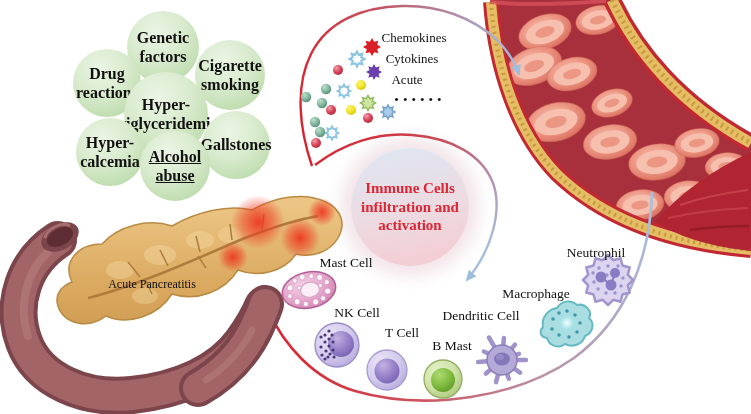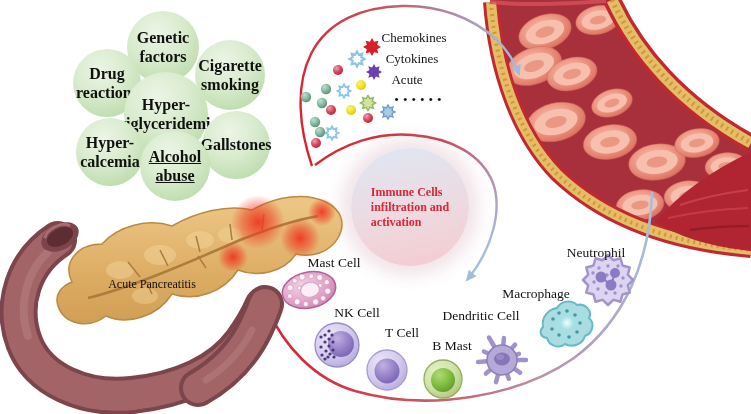--- a/index.html
+++ b/index.html
@@ -23,21 +23,21 @@
   .lbl-15{font-size:15px;}
   .lbl-16{font-size:12px;}
   .ellipsis{letter-spacing:4px;font-size:13px;}
   #center-circle{
     position:absolute;z-index:1;left:351px;top:148px;width:118px;height:118px;border-radius:50%;
     background:linear-gradient(168deg, rgba(223,228,240,0.96) 8%, rgba(236,216,223,0.95) 55%, rgba(242,203,209,0.95) 90%);
     box-shadow:0 0 16px 10px rgba(238,219,224,0.75);
     display:flex;align-items:center;justify-content:center;
   }
   #center-circle .txt{
-    font-weight:bold;font-size:12px;line-height:1.25;color:#dd2533;white-space:pre-line;
+    font-weight:bold;font-size:15px;line-height:1.25;color:#dd2533;text-align:center;white-space:pre-line;
   }
 </style>
 </head>
 <body>
 
 <div id="canvas">
 
   <div id="center-circle">
     <div class="txt">Immune Cells
 infiltration and
@@ -379,21 +379,21 @@
   <div class="bubble" style="left:140px;top:131px;width:70px;height:70px;text-decoration:underline;">Alcohol
 abuse</div>
 
   <div class="lbl lbl-13" style="left:414px;top:38px;">Chemokines</div>
   <div class="lbl lbl-13" style="left:412px;top:59px;">Cytokines</div>
   <div class="lbl lbl-13" style="left:407px;top:80px;">Acute</div>
   <div class="lbl ellipsis" style="left:420px;top:100px;">••••••</div>
 
   <div class="lbl lbl-16" style="left:152px;top:284px;">Acute Pancreatitis</div>
 
-  <div class="lbl lbl-14" style="left:334px;top:263px;">Mast Cell</div>
+  <div class="lbl lbl-14" style="left:346px;top:263px;">Mast Cell</div>
   <div class="lbl lbl-14" style="left:357px;top:313px;">NK Cell</div>
   <div class="lbl lbl-14" style="left:402px;top:333px;text-align:right;">T Cell</div>
   <div class="lbl lbl-14" style="left:452px;top:346px;">B Mast</div>
   <div class="lbl lbl-14" style="left:481px;top:316px;">Dendritic Cell</div>
   <div class="lbl lbl-14" style="left:536px;top:294px;">Macrophage</div>
   <div class="lbl lbl-14" style="left:566px;top:253px;margin-left:30px;">Neutrophil</div>
 
 </div>
 
 </body></html>

